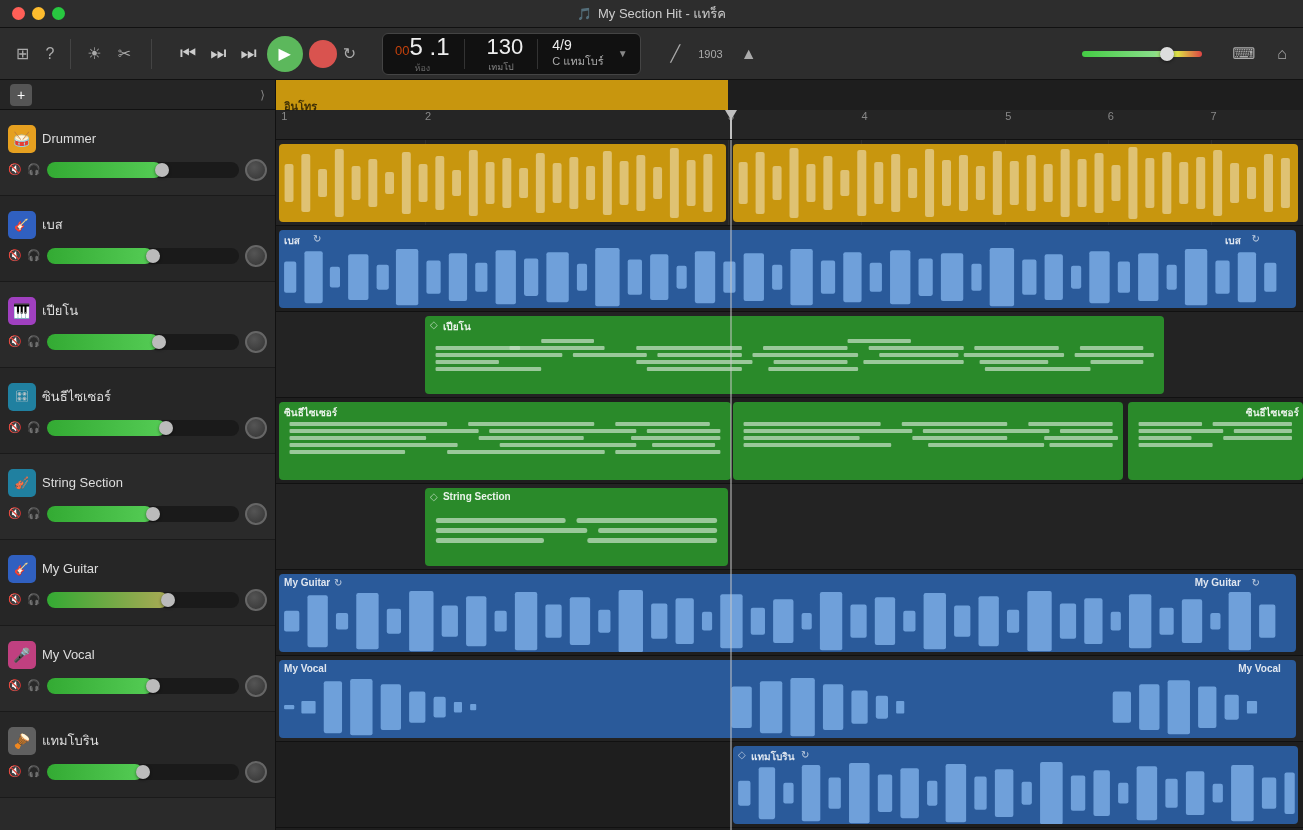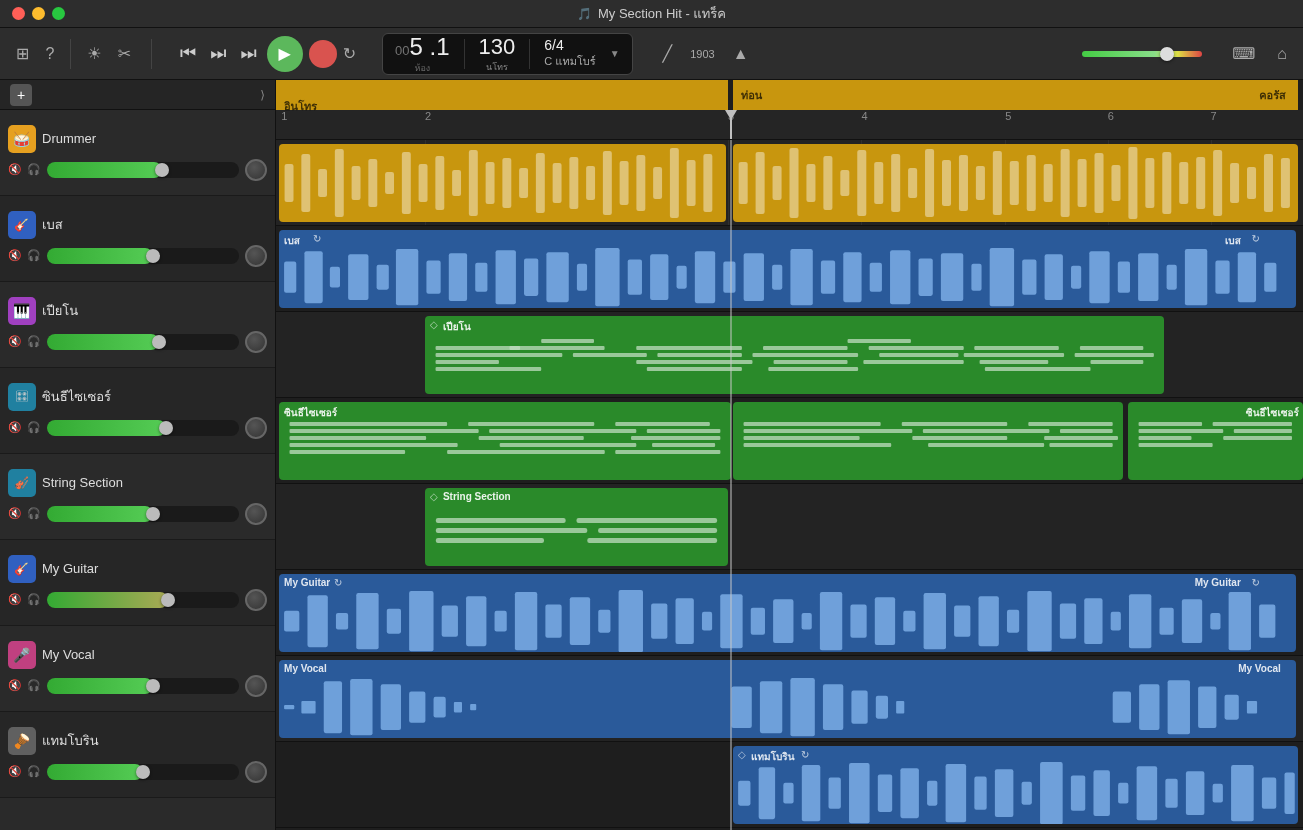--- a/index.html
+++ b/index.html
@@ -104,21 +104,21 @@
       height: 42px;
       margin: 0 8px;
     }
     .display-pos {
       display: flex;
       flex-direction: column;
       align-items: center;
     }
     .display-sep { width: 1px; height: 30px; background: #333; }
     .display-bpm { display: flex; flex-direction: column; align-items: center; }
-    .display-bpm .big { font-size: 22px; color: #eee; font-weight: 300; }
+    .display-bpm .big { font-size: 22px; color: #eee; font-weight: 300; margin-left: 8px; }
     .display-bpm .small { font-size: 9px; color: #888; }
     .display-sig {
       display: flex;
       flex-direction: column;
       align-items: flex-start;
       cursor: pointer;
     }
     .display-sig .sig-top { font-size: 14px; color: #eee; line-height: 1; }
     .display-sig .sig-bot { font-size: 11px; color: #aaa; }
     .display-caret { color: #888; font-size: 10px; }
@@ -325,33 +325,33 @@
     <button class="transport-btn">⏭</button>
     <button class="transport-btn">⏭</button>
     <button class="play-btn">▶</button>
     <button class="record-btn"></button>
     <button class="cycle-btn">↻</button>
   </div>
 
   <div class="display-box">
     <div class="display-pos">
       <div style="display:flex;align-items:baseline;gap:0">
-        <span style="font-size:13px;color:#737373;text-align:center;">00</span>
+        <span style="font-size:13px;color:#c2410c;text-align:center;">00</span>
         <span style="font-size:24px;color:#eee;font-weight:300;"> 5 .1</span>
       </div>
       <span style="font-size:9px;color:#666;">ห้อง</span>
     </div>
     <div class="display-sep"></div>
     <div class="display-bpm">
       <span class="big">130</span>
-      <span class="small">นโทร</span>
+      <span class="small">เทมโป</span>
     </div>
     <div class="display-sep"></div>
     <div class="display-sig">
-      <span class="sig-top">6/4</span>
+      <span class="sig-top">4/9</span>
       <span class="sig-bot">C แทมโบร์</span>
     </div>
     <span class="display-caret">▼</span>
   </div>
 
   <div class="toolbar-section" style="margin-left:8px;gap:6px;">
     <button class="toolbar-btn">╱</button>
     <button class="toolbar-btn" style="font-size:11px;">1903</button>
     <button class="toolbar-btn">▲</button>
   </div>
@@ -506,24 +506,20 @@
   </div>
 
   <div class="timeline-area" style="position:relative;">
 
     <div style="position:absolute;top:0;left:0;right:0;height:30px;z-index:5;display:flex;pointer-events:none;">
 
       <div style="position:absolute;left:0;width:44%;height:100%;background:#c8960e;display:flex;align-items:center;">
         <span style="font-size:11px;color:rgba(0,0,0,0.7);padding:0 8px;font-weight:600;margin-top:21px;">อินโทร</span>
       </div>
 
-      <div style="position:absolute;left:44.5%;width:55%;height:100%;background:#c8960e;display:flex;align-items:center;">
-        <span style="font-size:11px;color:rgba(0,0,0,0.7);padding:0 8px;font-weight:600;">ท่อน</span>
-        <span style="font-size:11px;color:rgba(0,0,0,0.7);padding:0 8px;font-weight:600;position:absolute;right:4px;">คอรัส</span>
-      </div>
     </div>
 
     <div class="ruler" style="margin-top:30px;">
       <div style="position:relative;width:100%;height:100%;">
 
         <span style="position:absolute;left:0.5%;font-size:11px;color:#888;">1</span>
         <span style="position:absolute;left:14.5%;font-size:11px;color:#888;">2</span>
         <span style="position:absolute;left:44%;font-size:11px;color:#888;">3</span>
         <span style="position:absolute;left:57%;font-size:11px;color:#888;">4</span>
         <span style="position:absolute;left:71%;font-size:11px;color:#888;">5</span>

